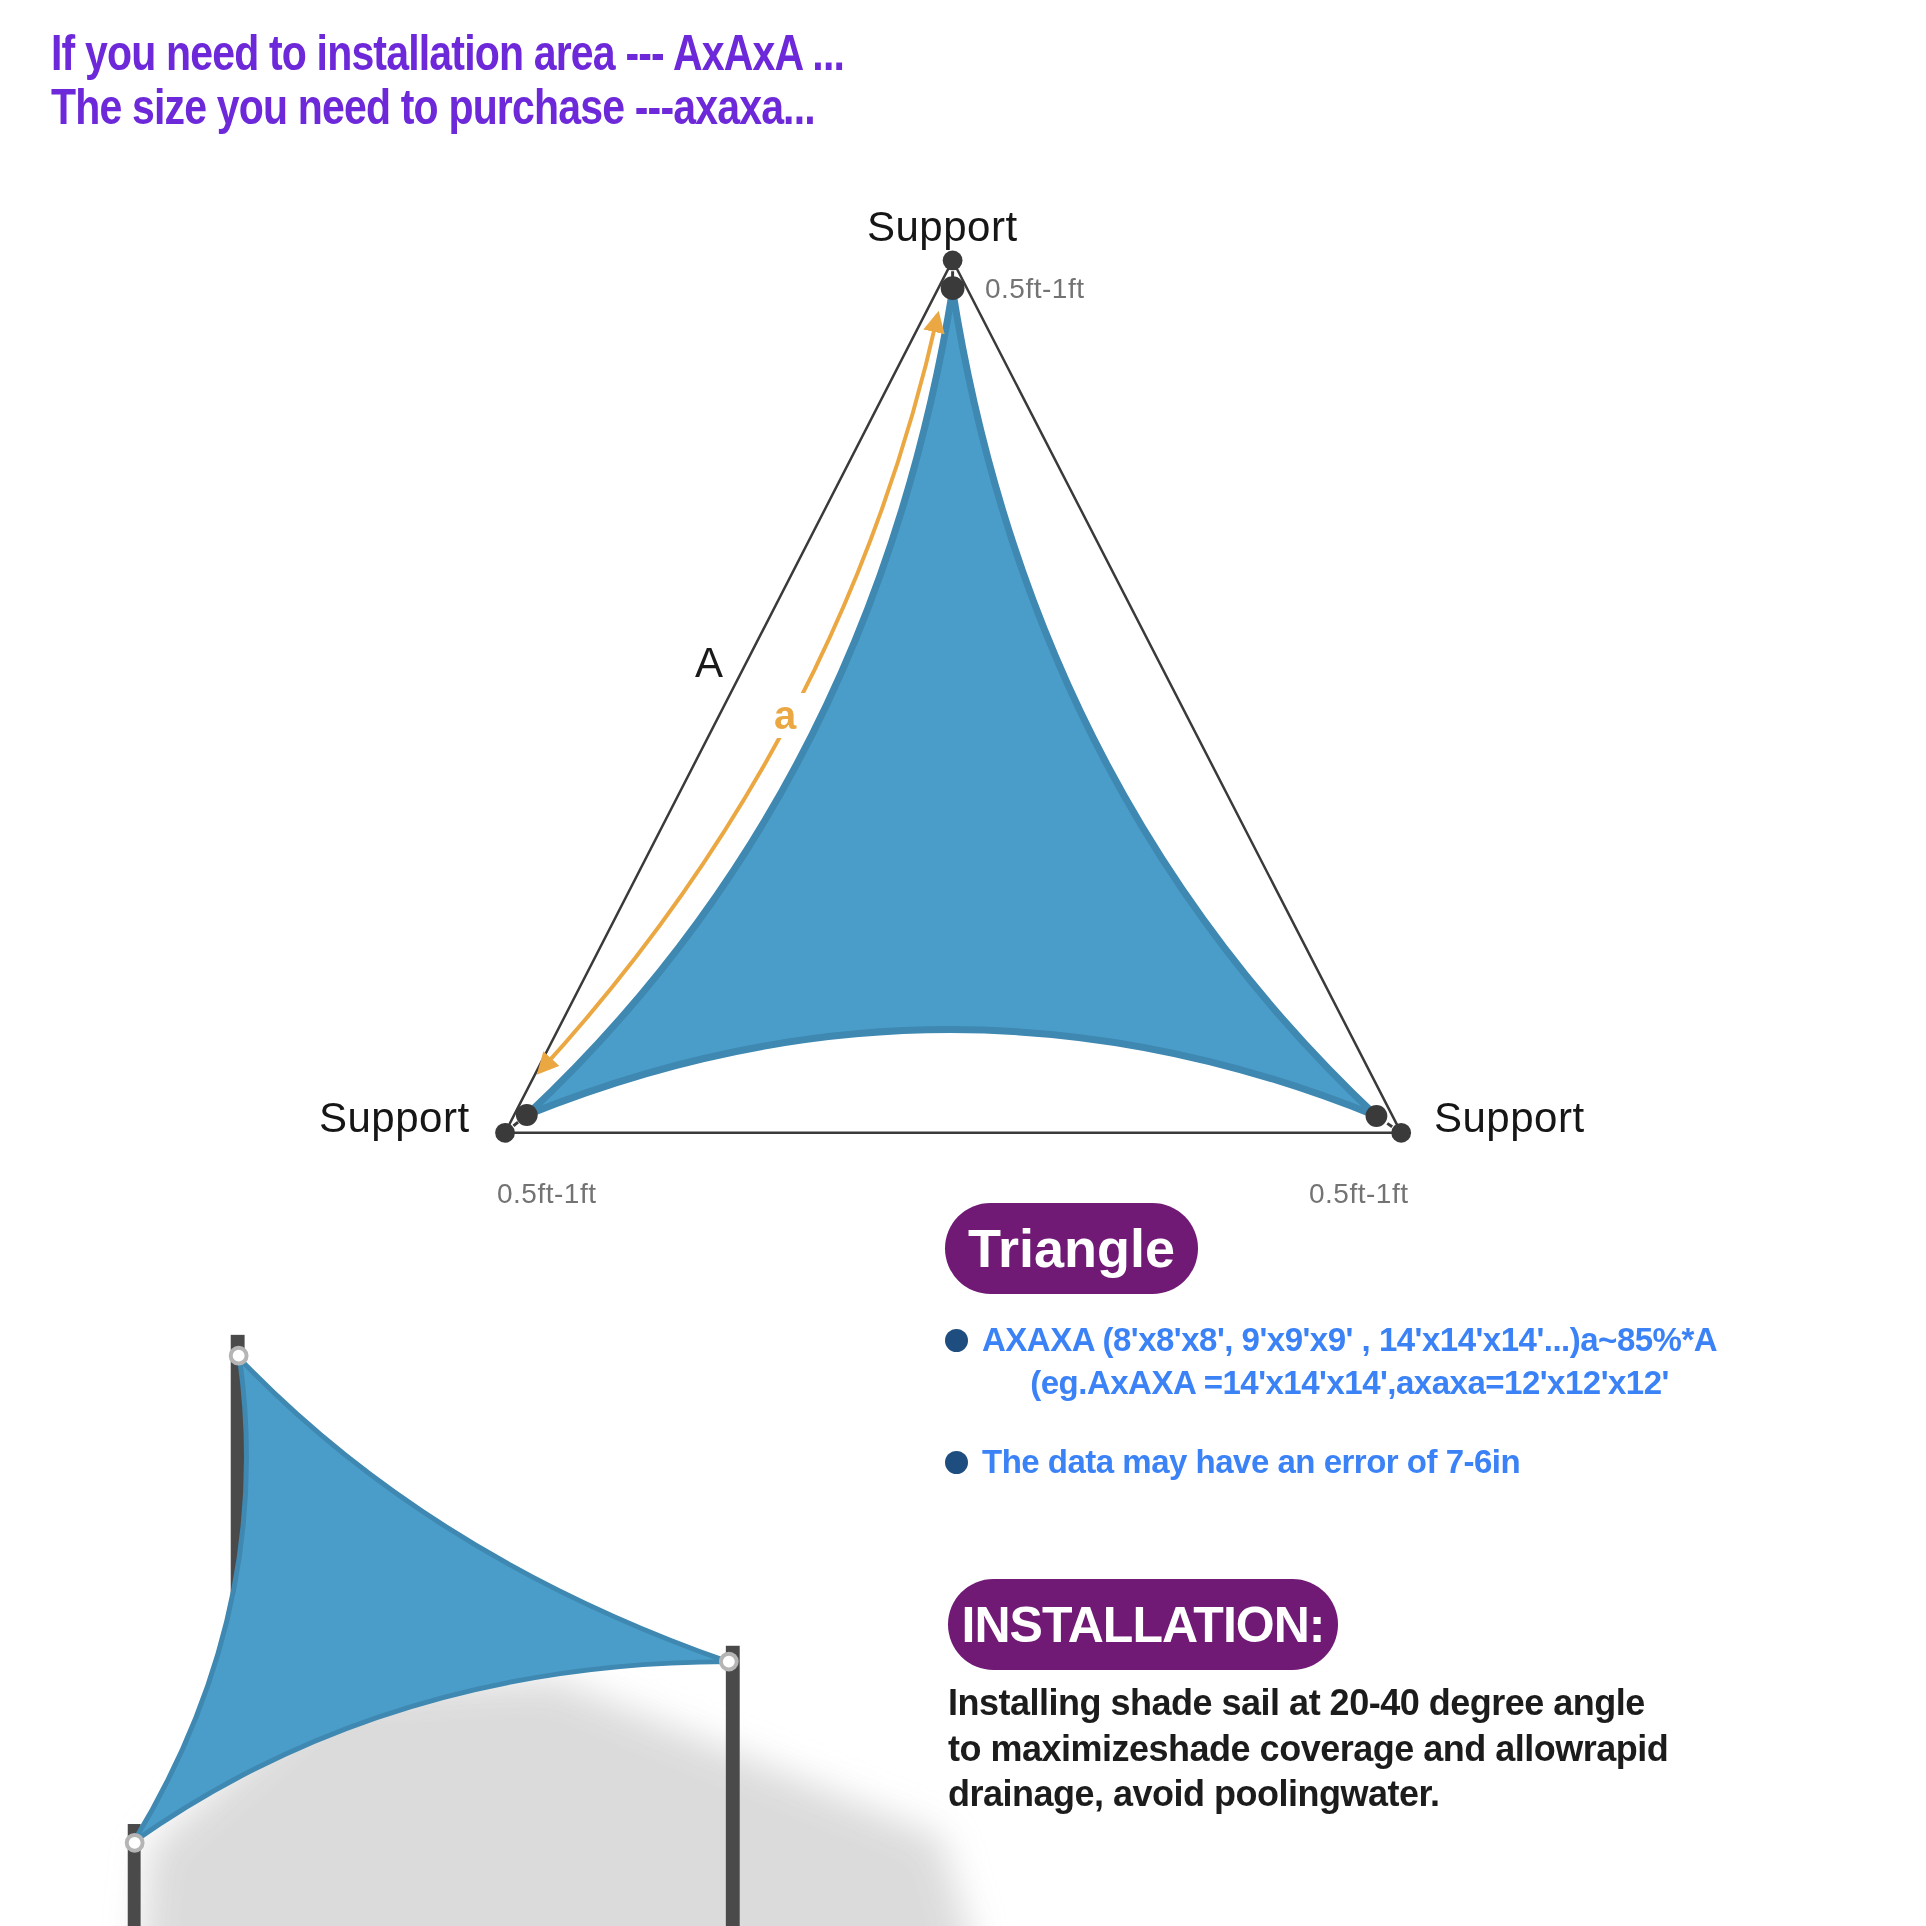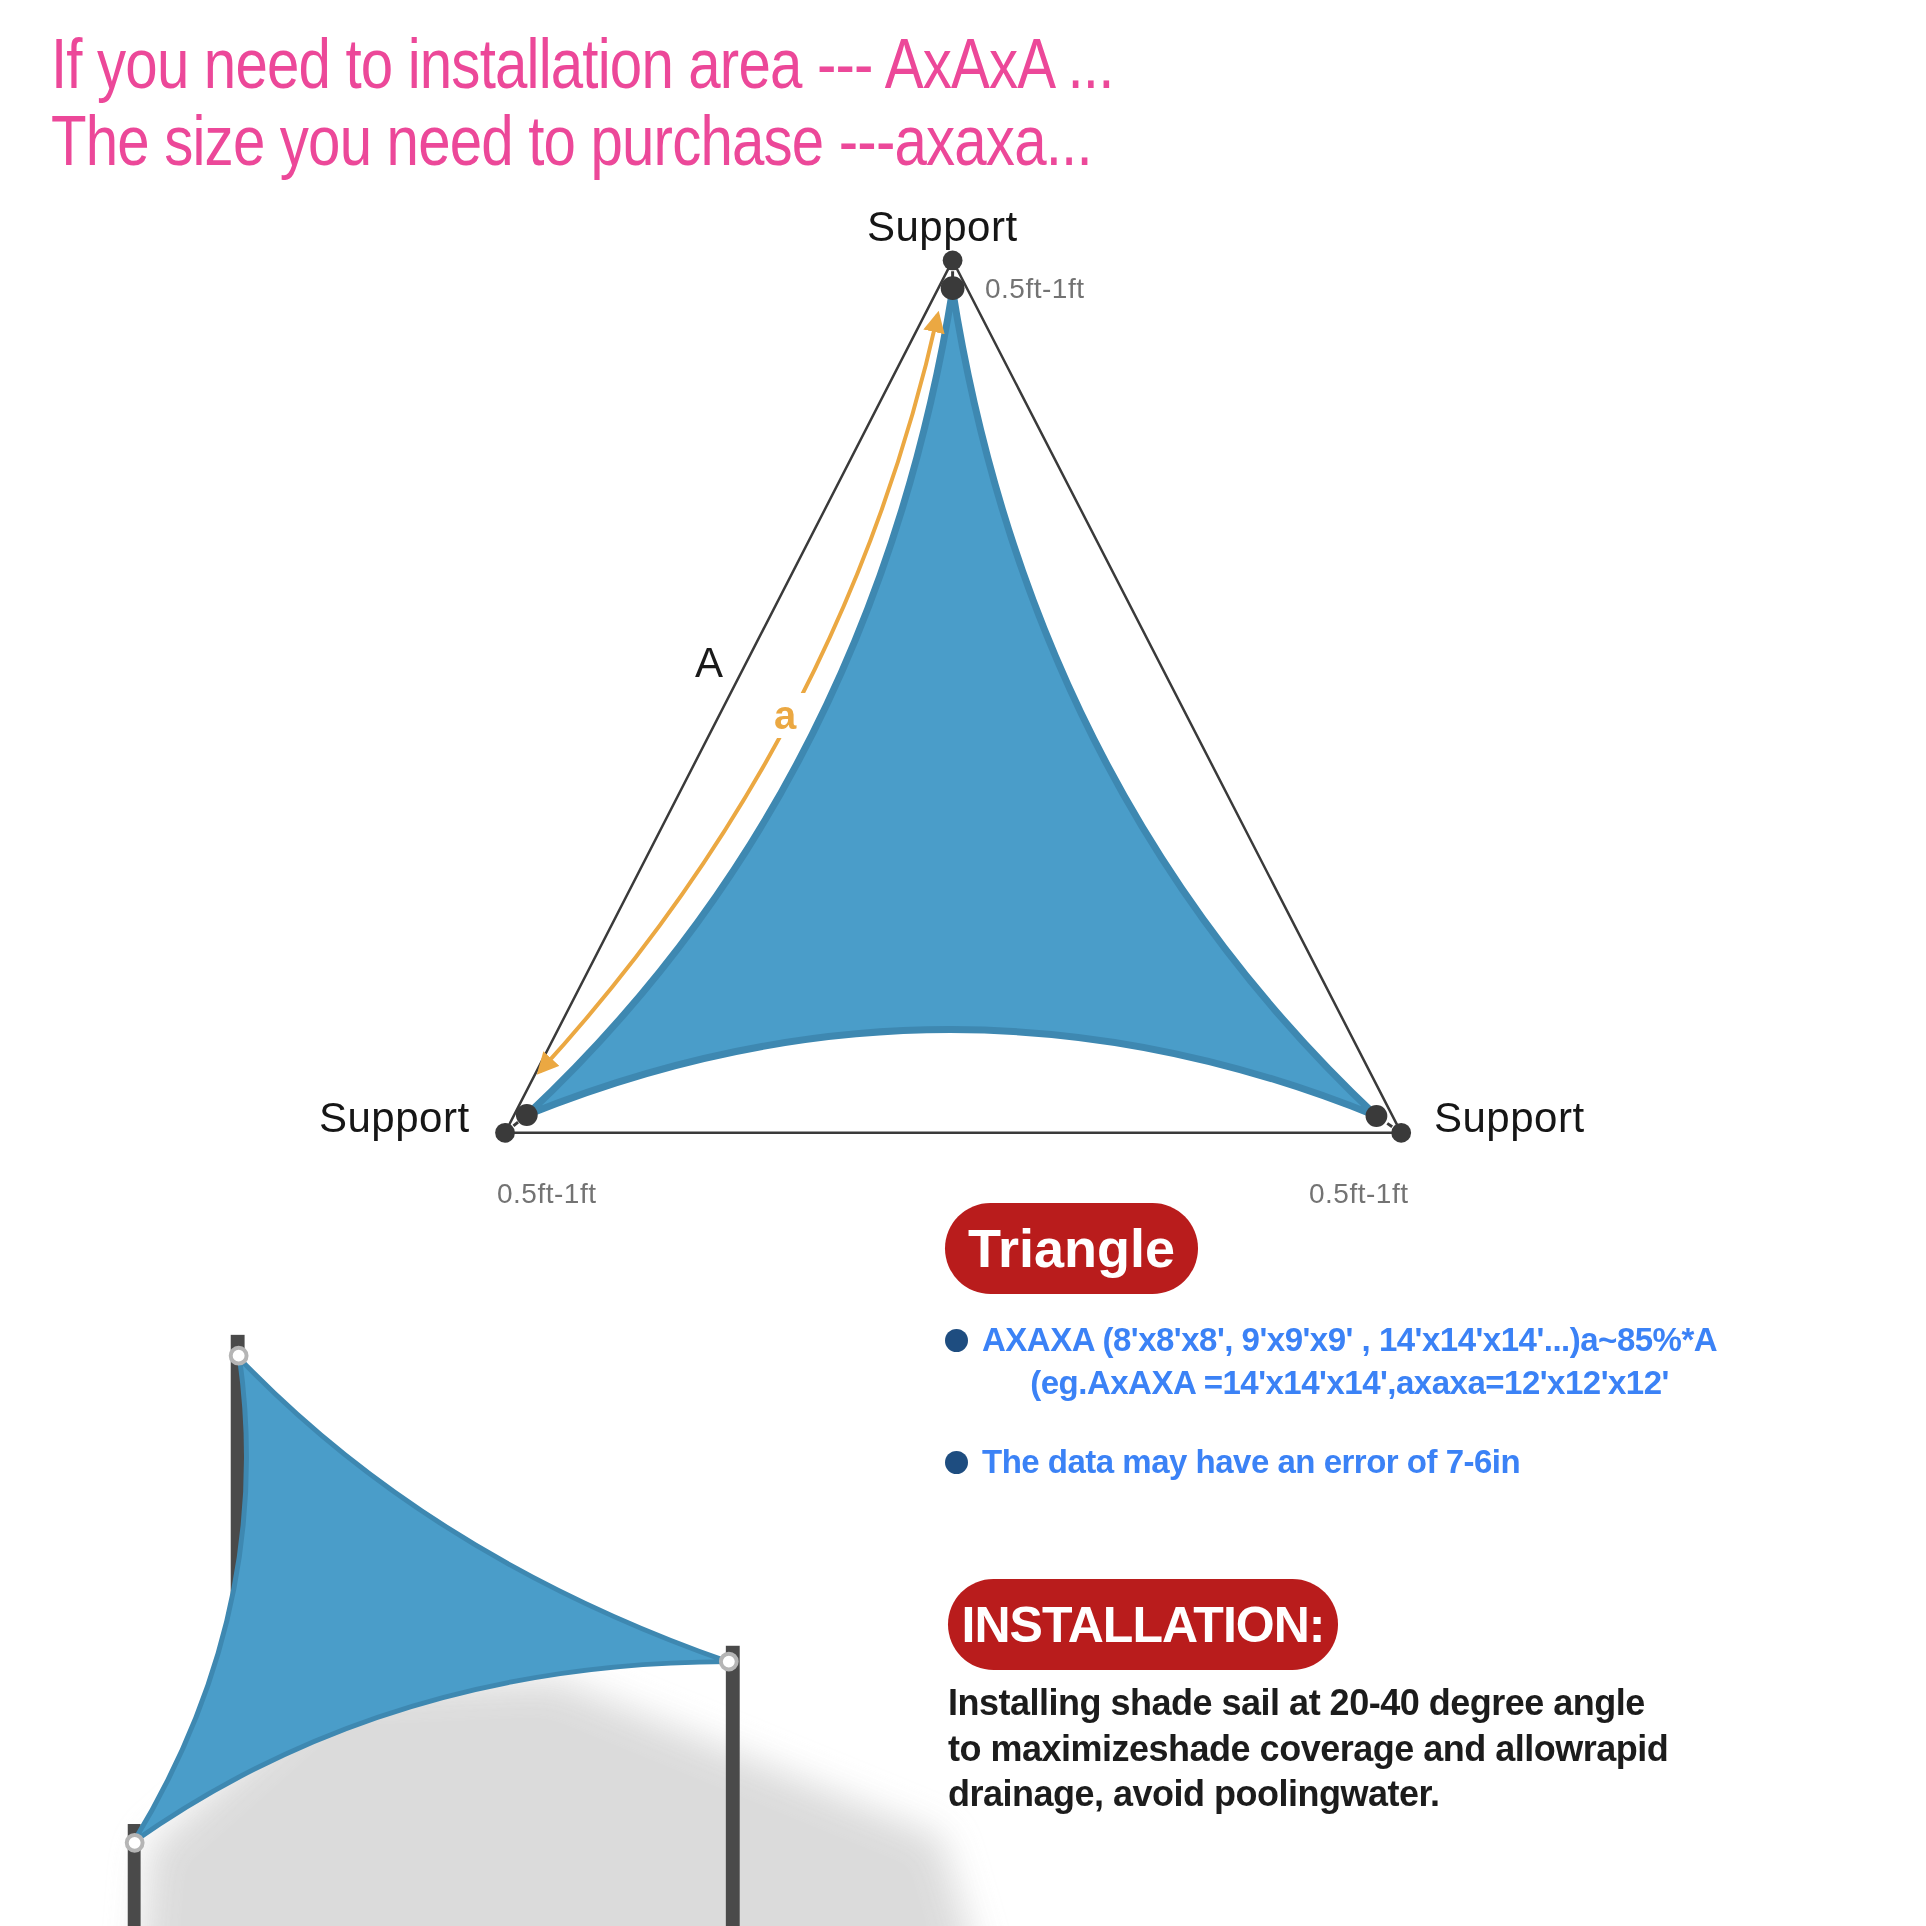--- a/index.html
+++ b/index.html
@@ -1,30 +1,30 @@
 <!DOCTYPE html>
 <html><head>
 <meta charset="utf-8">
 <style>
   html,body{margin:0;padding:0;background:#ffffff;}
   #page{position:relative;width:1927px;height:1927px;background:#ffffff;overflow:hidden;
         font-family:"Liberation Sans", sans-serif;}
   svg{position:absolute;left:0;top:0;}
 
-  .title{position:absolute;left:51px;top:26px;color:#ec4899;font-weight:normal;
-         font-size:71px;line-height:1.08;letter-spacing:-1px;white-space:nowrap;}
+  .title{position:absolute;left:51px;top:26px;color:#6d28d9;font-weight:bold;
+         font-size:50px;line-height:1.08;letter-spacing:-1px;white-space:nowrap;}
   .title .tline{display:block;transform:scaleX(0.82);transform-origin:left center;}
 
   .lbl{position:absolute;color:#161616;font-weight:500;font-size:42px;letter-spacing:0.5px;white-space:nowrap;}
   .dist{position:absolute;color:#737373;font-weight:500;font-size:28px;letter-spacing:0.5px;white-space:nowrap;margin-top:35px;}
   .edgeA{position:absolute;left:695px;top:639px;color:#1a1a1a;font-weight:500;font-size:42px;}
   .edgea{position:absolute;left:764px;top:693px;color:#eba842;font-weight:600;font-size:40px;
          background:#ffffff;padding:0 10px;}
 
-  .badge{position:absolute;background:#b91c1c;border-radius:50px;color:#ffffff;
+  .badge{position:absolute;background:#701a75;border-radius:50px;color:#ffffff;
          font-weight:bold;text-align:center;}
   .badge-triangle{left:945px;top:1203px;width:253px;height:91px;font-size:54px;line-height:91px;}
   .badge-install{left:948px;top:1579px;width:390px;height:91px;font-size:50px;line-height:93px;letter-spacing:-1px;}
 
   .bullet{position:absolute;display:flex;align-items:flex-start;width:990px;}
   .bullet .dot{flex:0 0 auto;width:23px;height:23px;border-radius:50%;background:#1e4d80;margin:10px 14px 0 0;}
   .bullet .btext{font-size:33px;font-weight:600;color:#3b82f6;line-height:1.3;white-space:pre-line;letter-spacing:-0.5px;text-align:center;}
   .bullet1{left:945px;top:1319px;}
   .bullet2{left:945px;top:1441px;}
 

